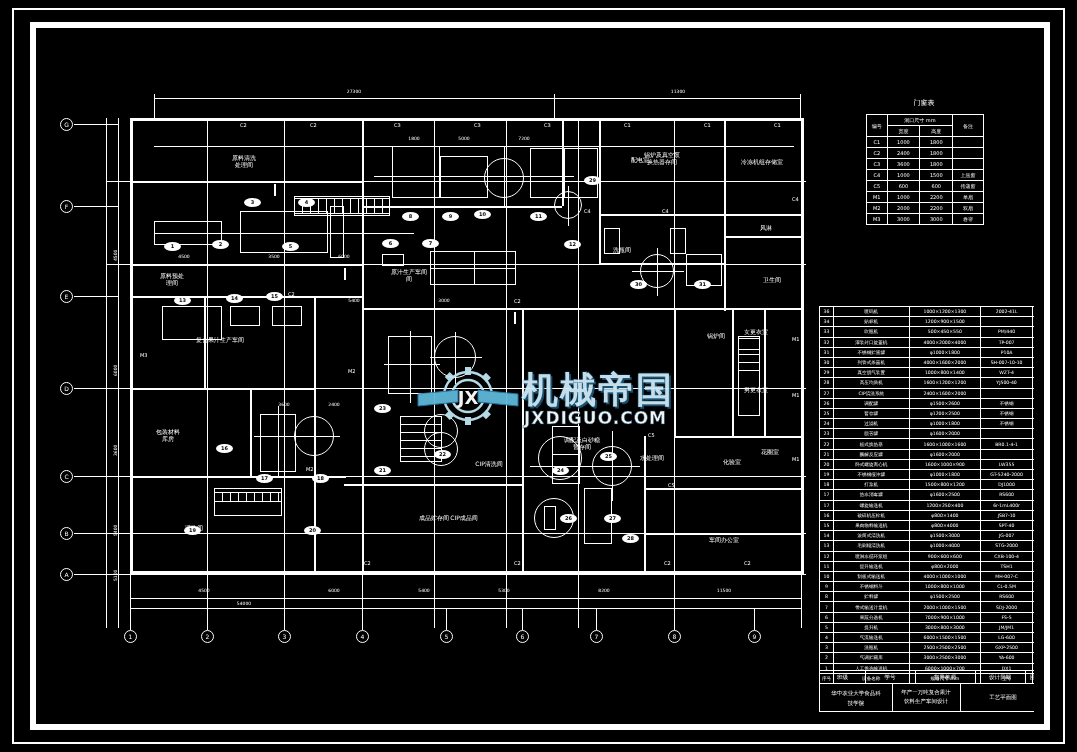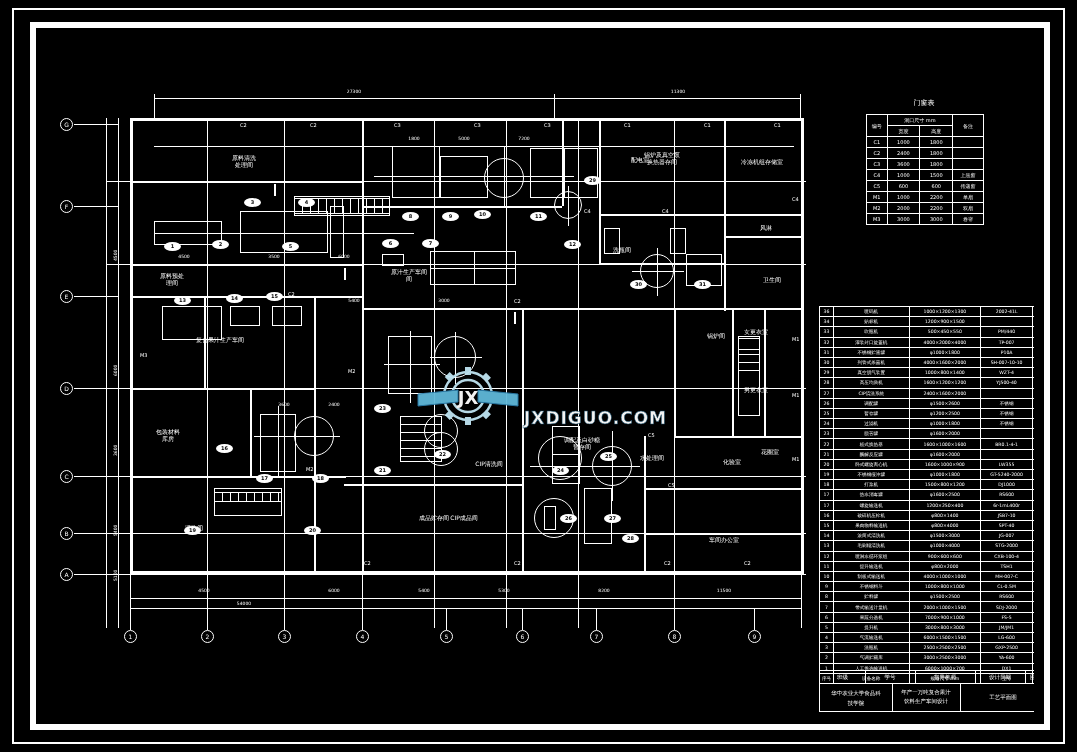--- a/index.html
+++ b/index.html
@@ -927,17 +927,18 @@
           <rect x="75" y="29" width="8" height="6"></rect>
           <rect x="32" y="10" width="7" height="6" transform="rotate(-45 35 13)"></rect>
           <rect x="69" y="10" width="7" height="6" transform="rotate(45 72 13)"></rect>
           <rect x="32" y="48" width="7" height="6" transform="rotate(45 35 51)"></rect>
           <rect x="69" y="48" width="7" height="6" transform="rotate(-45 72 51)"></rect>
         </g>
         <path d="M4 30 L44 26 L44 38 L4 42 Z" fill="#5fb8d8" stroke="#2a7ba8" stroke-width="1"></path>
         <path d="M104 30 L64 26 L64 38 L104 42 Z" fill="#5fb8d8" stroke="#2a7ba8" stroke-width="1"></path>
         <text x="54" y="40" font-size="18" font-weight="bold" fill="#ffffff" text-anchor="middle" font-family="DejaVu Sans, sans-serif">JX</text>
       </svg>
+      <div class="wm-text">机械帝国</div>
       <div class="wm-sub">JXDIGUO.COM</div>
     </div>
 
   </div>
 </div>
 
 </body></html>

